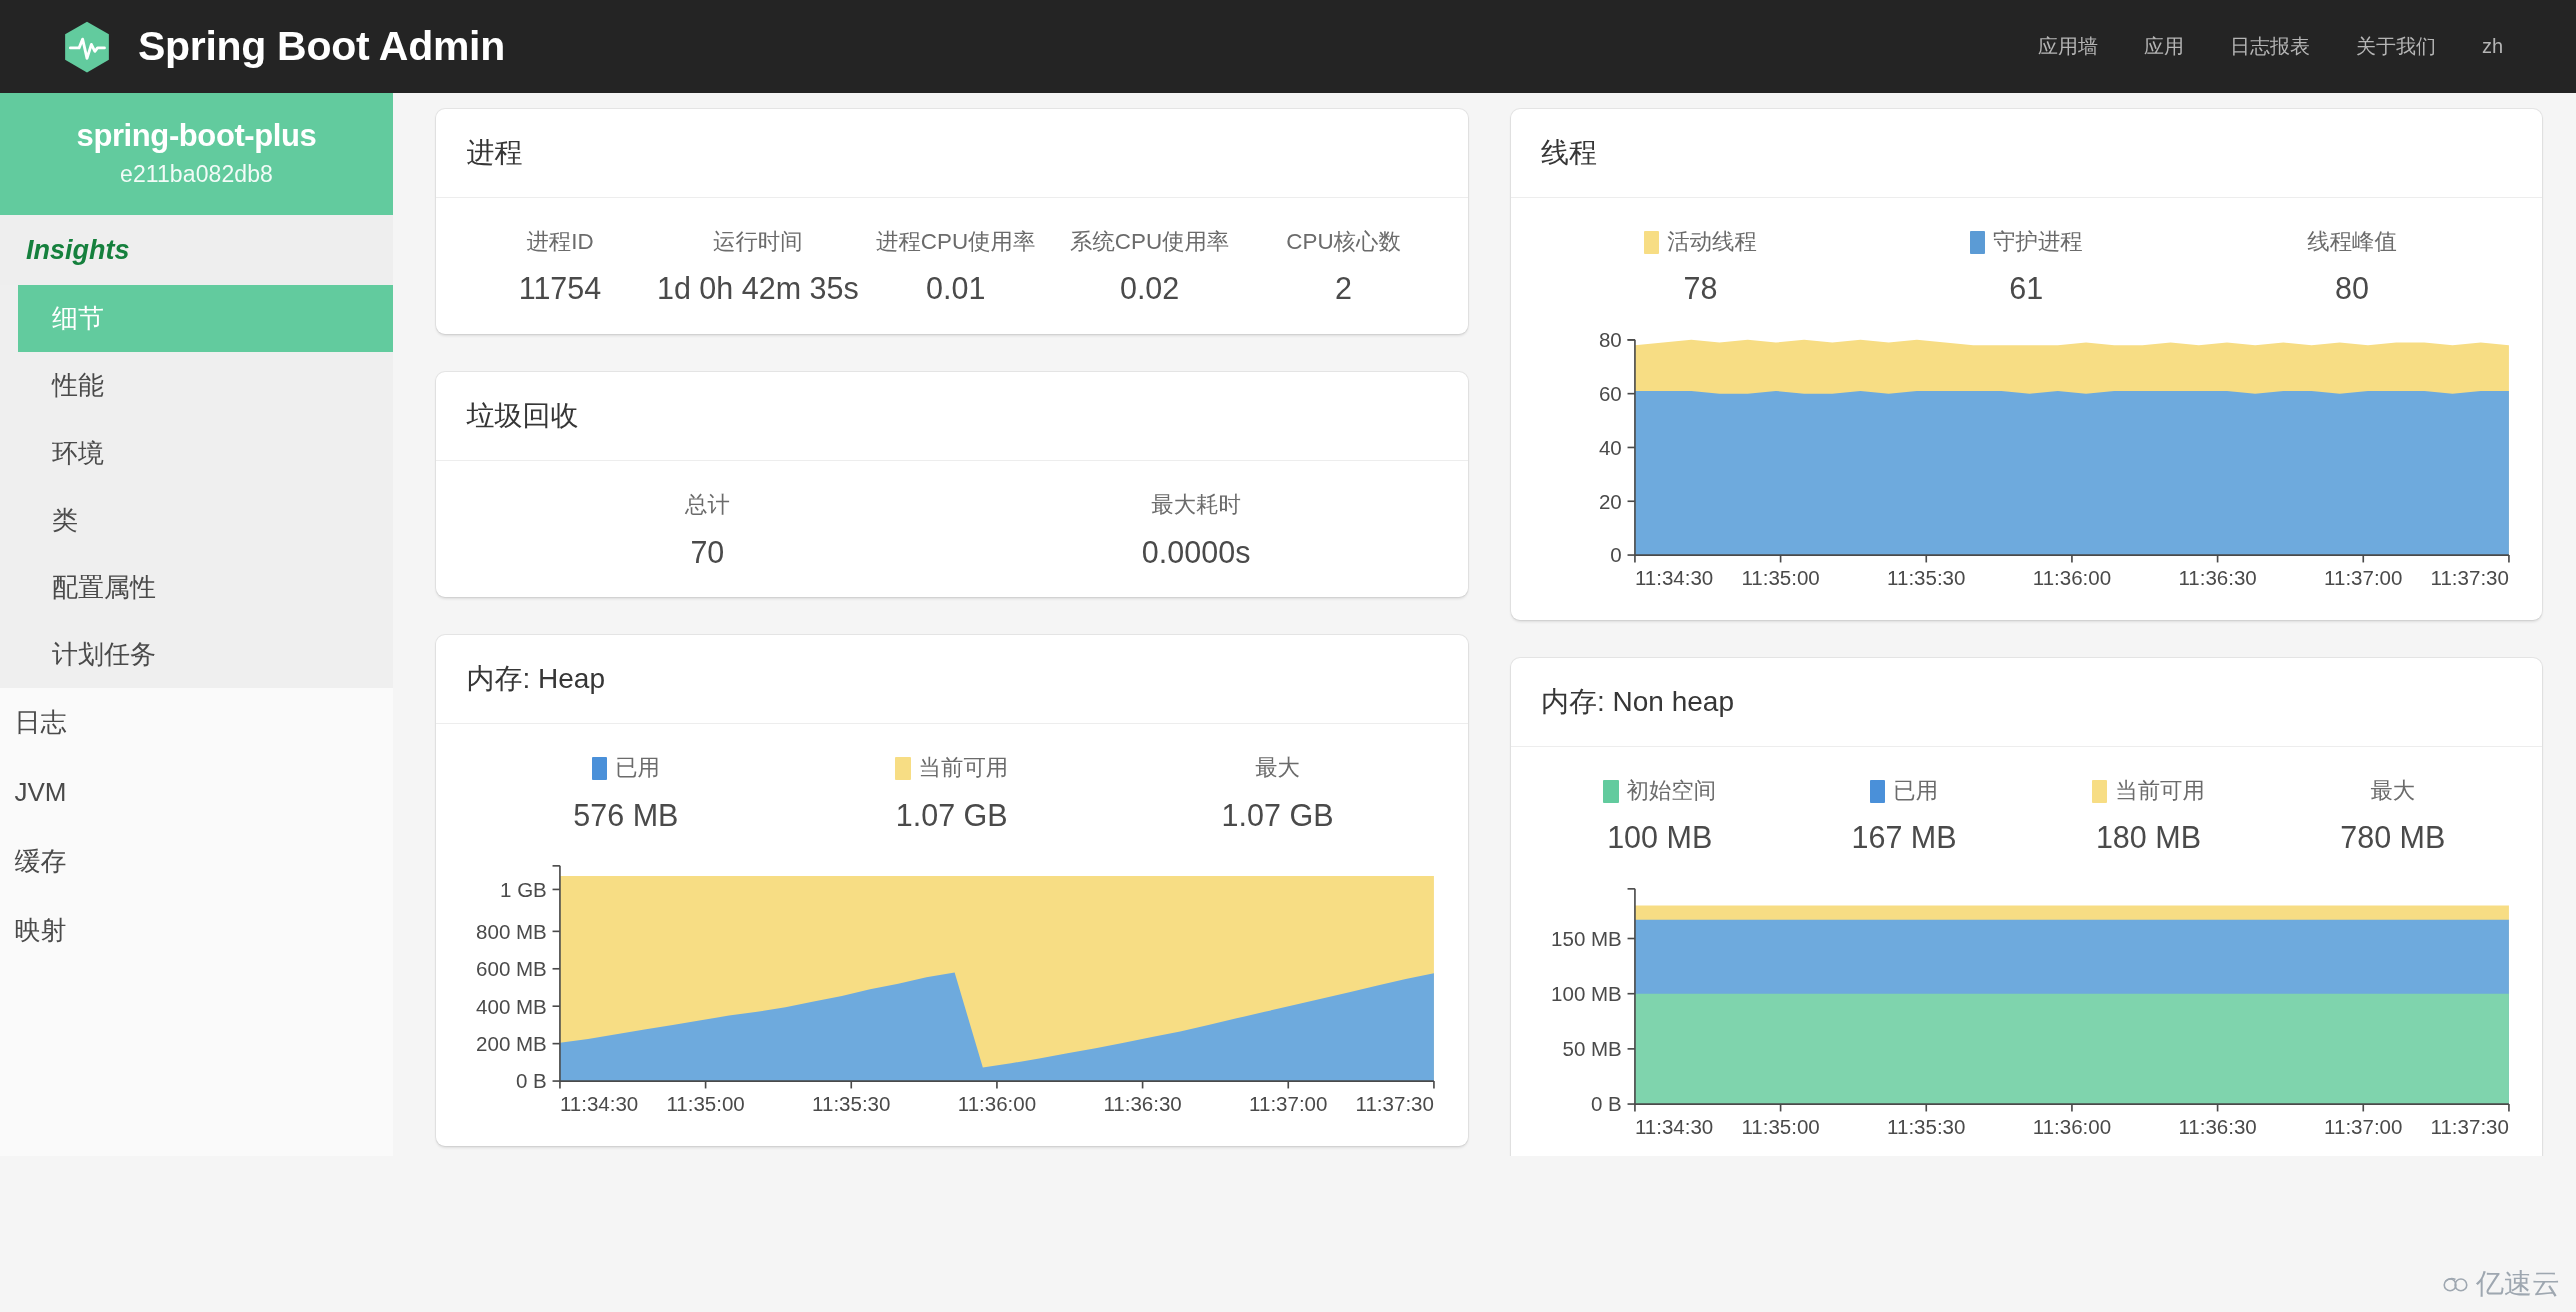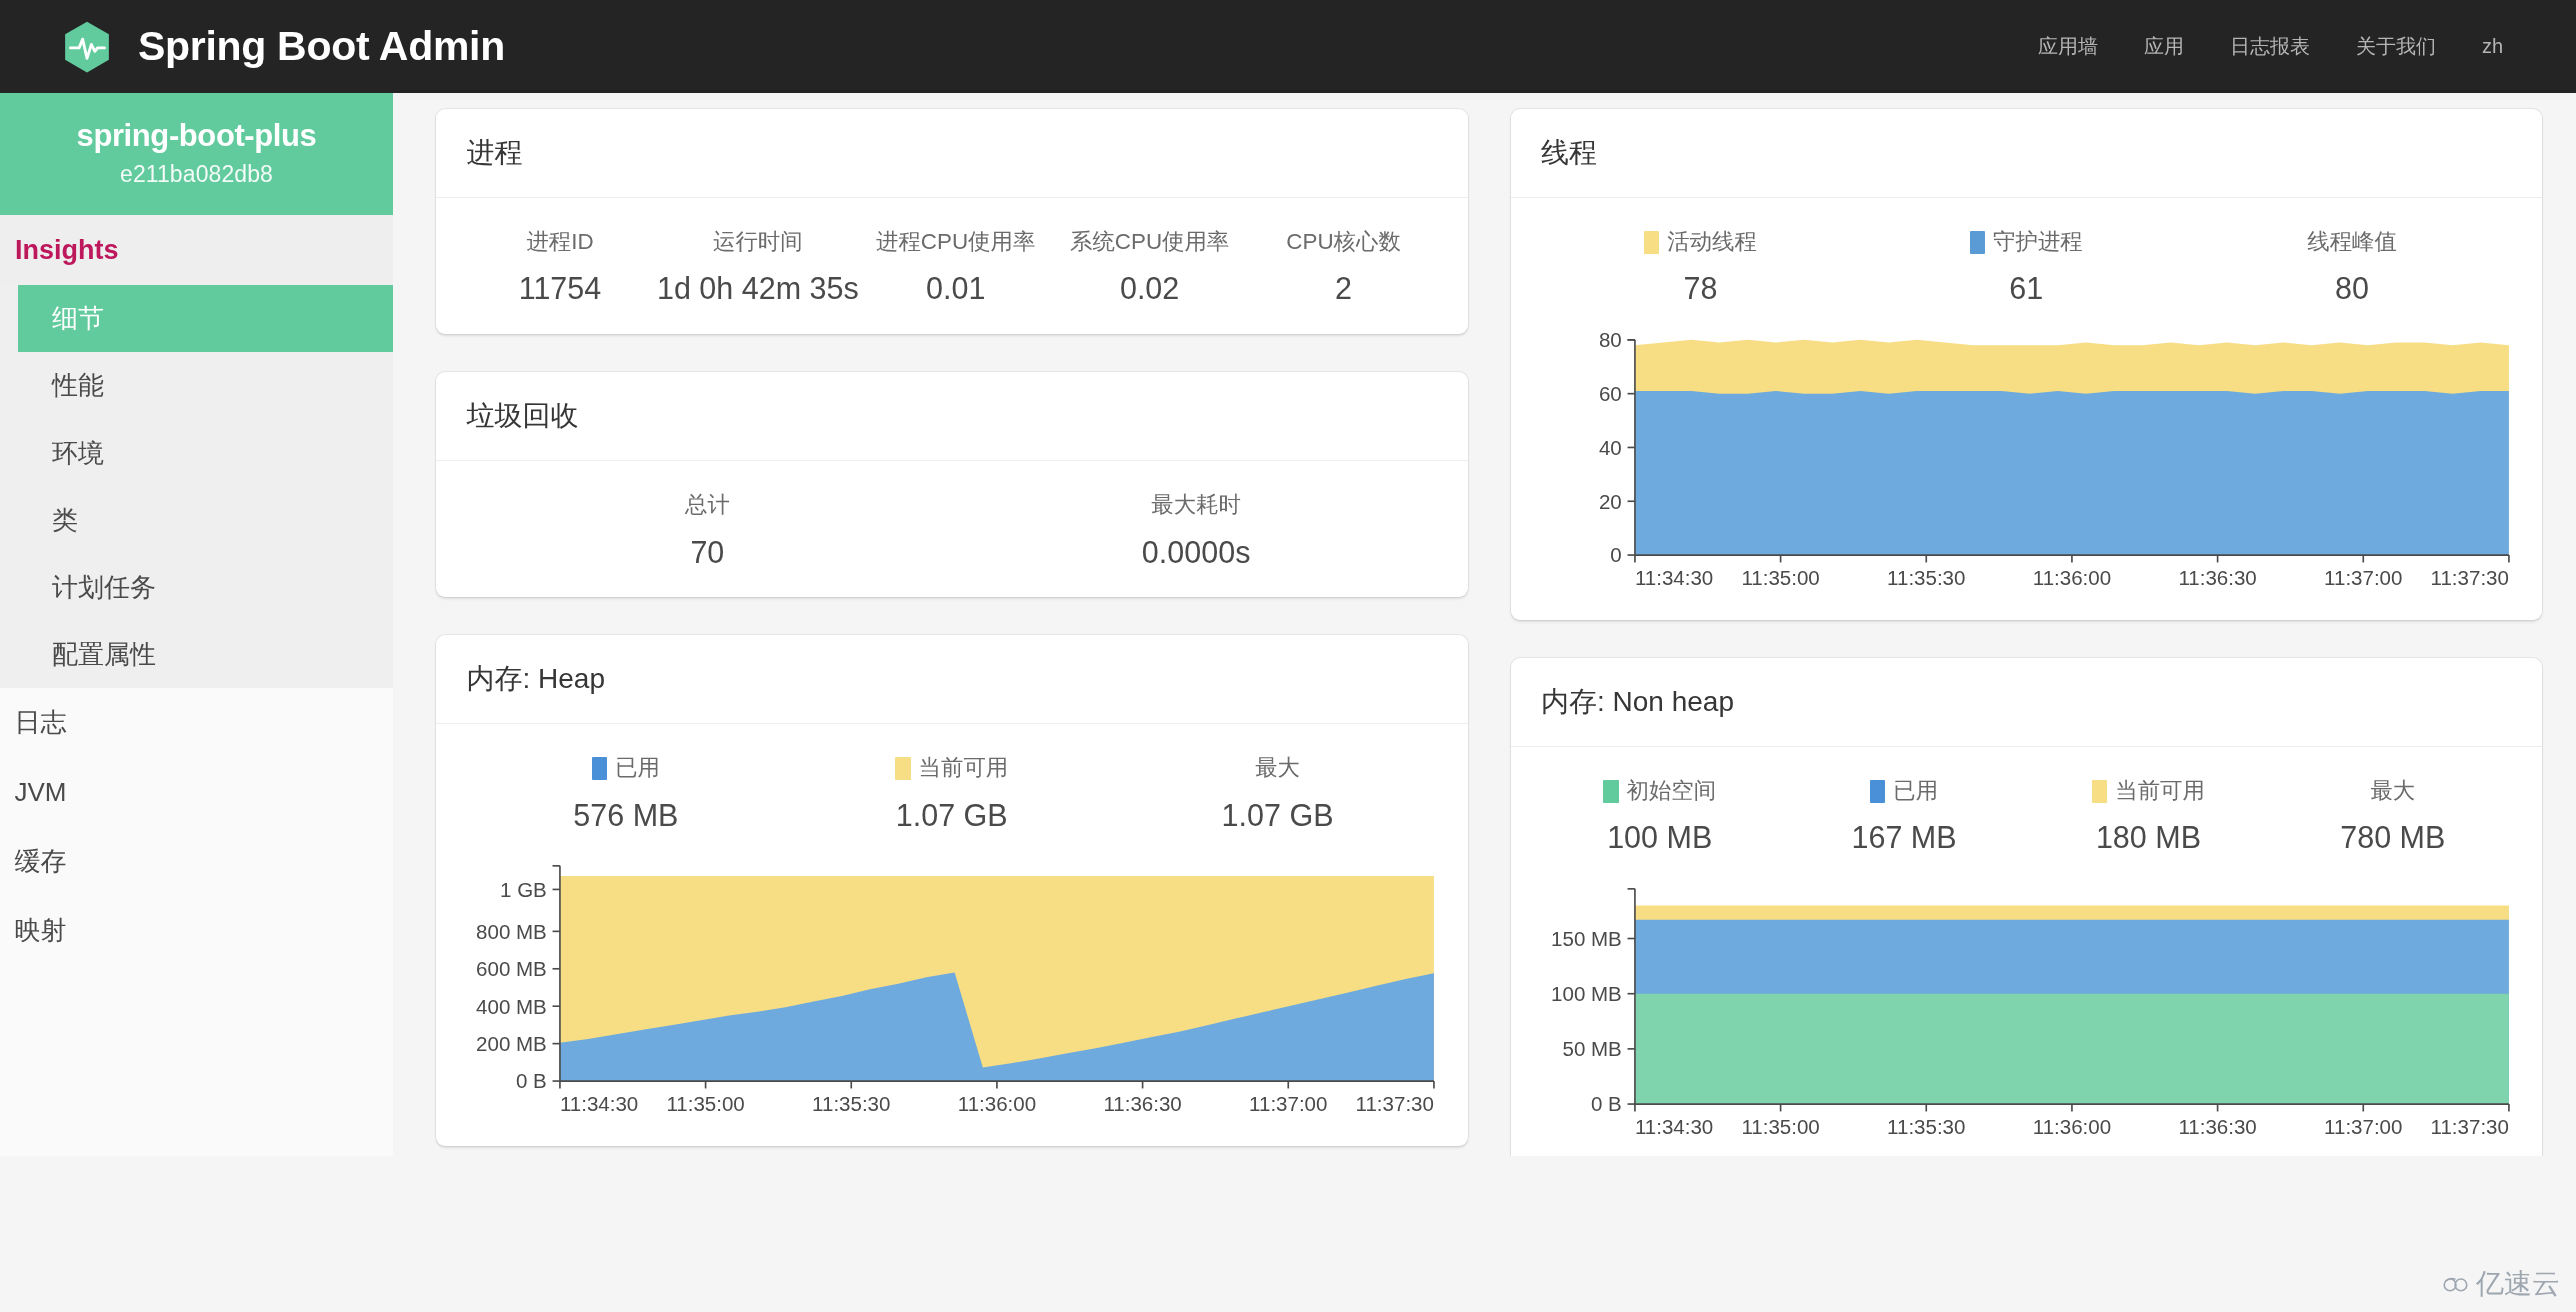--- a/index.html
+++ b/index.html
@@ -34,22 +34,22 @@
     background:#62cb9e; padding:25px 9px 27px; text-align:center;
   }
   #app-name {
     color:#fff; font-size:31px; font-weight:bold; letter-spacing:-0.4px;
     line-height:1.15; word-break:break-all;
   }
   #app-id { color:#f2fbf7; font-size:23px; margin-top:7.2px; letter-spacing:0.1px; }
 
   .group-green { background:#62cb9e; }
   .menu-heading {
-    background:#eeeeee; color:#be185d; font-size:27px; font-weight:bold;
-    padding:19px 0 19px 15px; line-height:1.2;
+    background:#eeeeee; color:#15803d; font-size:27px; font-weight:bold;
+    padding:19px 0 19px 26px; line-height:1.2;font-style:italic;
   }
   .sub-list { background:#efefef; padding-left:18px; }
   .sub-item {
     font-size:26px; color:#4a4a4a; padding:18px 0 18px 34px;
     cursor:pointer; line-height:1.2;
   }
   .sub-item.active { background:#62cb9e; color:#ffffff; }
   .top-item {
     font-size:26px; color:#4a4a4a; padding:19px 0 19px 14.4px; cursor:pointer; line-height:1.2;
   }
@@ -126,22 +126,22 @@
         <div id="app-id">e211ba082db8</div>
       </div>
 
       <div class="group-green">
         <div class="menu-heading">Insights</div>
         <div class="sub-list">
           <div class="sub-item active">细节</div>
           <div class="sub-item">性能</div>
           <div class="sub-item">环境</div>
           <div class="sub-item">类</div>
+          <div class="sub-item">配置属性</div>
           <div class="sub-item">计划任务</div>
-          <div class="sub-item">配置属性</div>
         </div>
       </div>
 
       <div>
         <div class="top-item">日志</div>
         <div class="top-item">JVM</div>
         <div class="top-item">缓存</div>
         <div class="top-item">映射</div>
       </div>
     </div>

